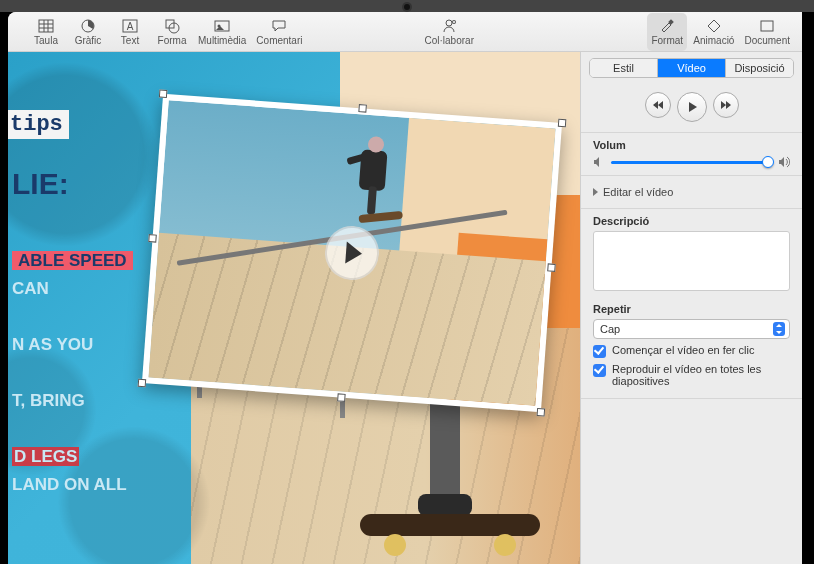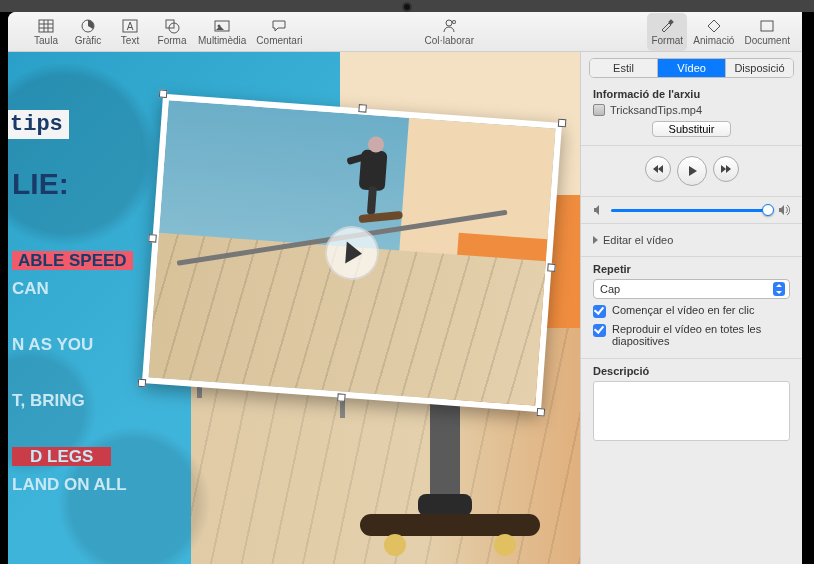--- a/index.html
+++ b/index.html
@@ -76,21 +76,21 @@
 
   
   .txt {
     position:absolute; left:0; top:72px; padding-left:4px;
     font-family: "Courier New", monospace; font-weight:700;
     font-size: 22px; line-height: 34px;
     color:#1a3a6a;
   }
   .txt .hl-pink { background:#f05a6a; color:#1a3a6a; padding:0 6px; }
   .txt .sub { color:#c9e8f4; font-size:17px; line-height:28px; display:block; margin-top:20px;}
-  .txt .hl-red-thin { background:#c93c48; padding:0 18px; }
+  .txt .hl-red-thin { background:#c93c48; padding:0 2px; }
   .tips-badge { position:absolute; left:0; top:58px;
      background:#f4f4f4; color:#1a3a6a; font-family:"Courier New",monospace;
      font-weight:700; font-size:22px; padding:2px 6px 2px 2px; }
 
   
   .vid-wrap {
     position:absolute; left:144px; top:56px; width:400px; height:290px;
     transform: rotate(4.2deg);
     background:#fff; padding:6px;
     box-shadow: 0 6px 18px rgba(0,0,0,.35);
@@ -341,28 +341,20 @@
         </div>
       </div>
 
       <div class="inspector">
         <div class="seg">
           <button>Estil</button>
           <button class="active">Vídeo</button>
           <button>Disposició</button>
         </div>
 
-        <div class="sec">
-          <span class="label">Informació de l'arxiu</span>
-          <div class="file-row">
-            <span class="mov-ico"></span>
-            <span>TricksandTips.mp4</span>
-          </div>
-          <button class="sys-btn">Substituir</button>
-        </div>
 
         <div class="sec">
           <div class="transport">
             <div class="круг">
                 <svg width="12" height="12" viewBox="0 0 12 12">
                   <path d="M6 2 L1 6 L6 10 Z M11 2 L6 6 L11 10 Z" fill="#444"></path>
                 </svg>
               </div>
             <div class="круг big">
                 <svg width="12" height="12" viewBox="0 0 12 12">
@@ -371,20 +363,21 @@
               </div>
             <div class="круг">
                 <svg width="12" height="12" viewBox="0 0 12 12">
                   <path d="M1 2 L6 6 L1 10 Z M6 2 L11 6 L6 10 Z" fill="#444"></path>
                 </svg>
               </div>
           </div>
         </div>
 
         <div class="sec">
+          <span class="label">Volum</span>
           <div class="vol-row">
             <span class="spk"><svg viewBox="0 0 12 12" width="12" height="12">
                   <path d="M1 4 h2 l3 -3 v10 l-3 -3 h-2 Z" fill="#777"></path>
                 </svg></span>
             <div class="slider">
                 <div class="track"></div>
                 <div class="thumb"></div>
               </div>
             <span class="spk"><svg viewBox="0 0 12 12" width="12" height="12">
                   <path d="M1 4 h2 l3 -3 v10 l-3 -3 h-2 Z" fill="#777"></path>
@@ -393,37 +386,37 @@
           </div>
         </div>
 
         <div class="sec">
           <div class="disclose-row">
             <span class="chev"></span>
             <span>Editar el vídeo</span>
           </div>
         </div>
 
+        <div class="sec no-border">
+          <span class="label">Descripció</span>
+          <div class="desc-field"></div>
+        </div>
+
         <div class="sec">
           <span class="label">Repetir</span>
           <div class="select">
             <span>Cap</span>
             <span class="arrows"></span>
           </div>
           <div class="chk-row">
             <span class="chk"></span>
             <span>Començar el vídeo en fer clic</span>
           </div>
           <div class="chk-row">
             <span class="chk"></span>
             <span>Reproduir el vídeo en totes les diapositives</span>
           </div>
         </div>
-
-        <div class="sec no-border">
-          <span class="label">Descripció</span>
-          <div class="desc-field"></div>
-        </div>
       </div>
     </div>
 
   </div>
 </div>
 
 </body></html>

